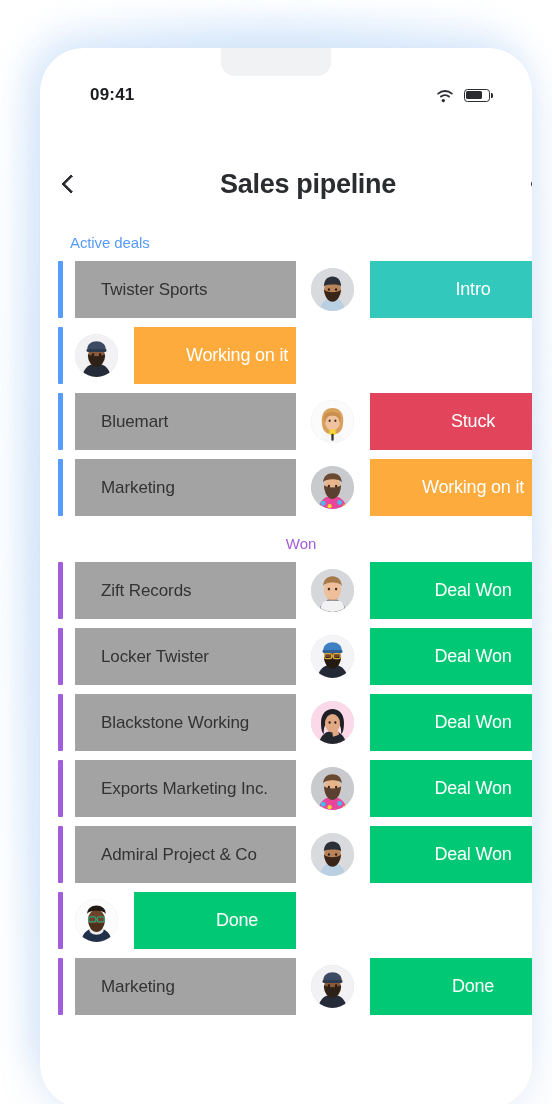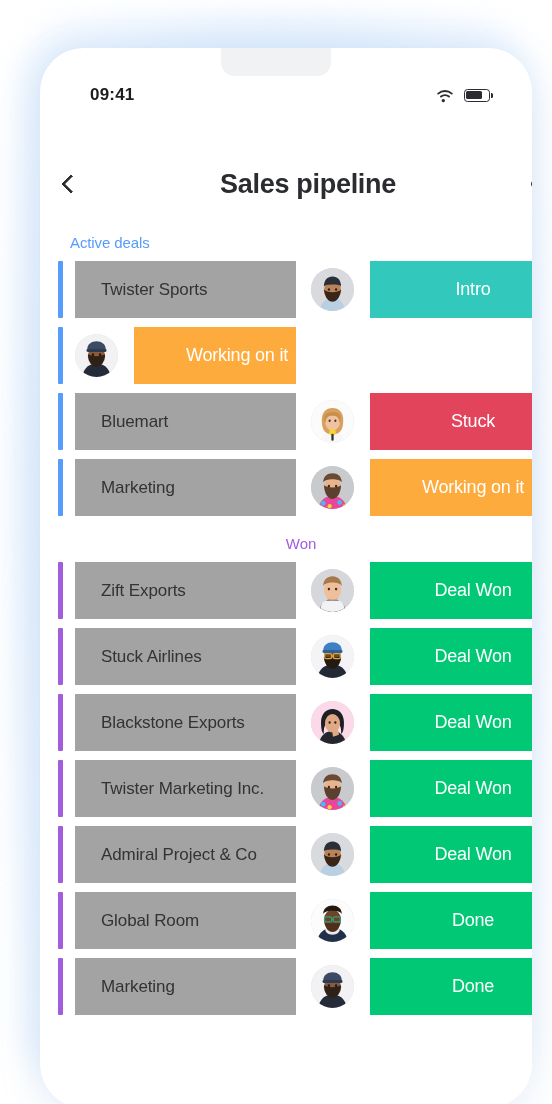--- a/index.html
+++ b/index.html
@@ -368,72 +368,72 @@
       <ellipse cx="35" cy="28" rx="1.6" ry="1.9" fill="#3a2b1e"></ellipse>
                 </svg></span>
             </div>
             <div class="cell-status" style="background:#fdab3d">Working on it</div>
           </div>
         </div>
         <div class="group-title won">Won</div>
         <div class="group-rows">
           <div class="row">
             <div class="accent purple"></div>
-            <div class="cell-name">Zift Exports</div>
+            <div class="cell-name">Zift Records</div>
             <div class="cell-avatar">
               <span class="avatar"><svg viewBox="0 0 60 60" width="43" height="43">
       <rect width="60" height="60" fill="#d6d7da"></rect>
       <path d="M11 60c2-13 11-18 19-18s17 5 19 18z" fill="#2b3038"></path>
       <path d="M20 44h20c4 2 7 7 8 16H12c1-9 4-14 8-16z" fill="#f2f2f4"></path>
       <ellipse cx="30" cy="29" rx="12" ry="14.5" fill="#efbf9b"></ellipse>
       <path d="M17 24c0-9 6-14 13-14s13 5 13 14c-2-7-24-7-26 0z" fill="#a5794a"></path>
       <path d="M22 40c2 3 14 3 16 0-1 4-15 4-16 0z" fill="#c98f62"></path>
       <ellipse cx="25" cy="28" rx="1.6" ry="1.9" fill="#3d2b1d"></ellipse>
       <ellipse cx="35" cy="28" rx="1.6" ry="1.9" fill="#3d2b1d"></ellipse>
                 </svg></span>
             </div>
             <div class="cell-status" style="background:#00c875">Deal Won</div>
           </div>
           <div class="row">
             <div class="accent purple"></div>
-            <div class="cell-name">Stuck Airlines</div>
+            <div class="cell-name">Locker Twister</div>
             <div class="cell-avatar">
               <span class="avatar"><svg viewBox="0 0 60 60" width="43" height="43">
       <rect width="60" height="60" fill="#f4f4f6"></rect>
       <path d="M9 60c2-14 11-19 21-19s19 5 21 19z" fill="#232a36"></path>
       <ellipse cx="30" cy="31" rx="12" ry="14" fill="#6f4629"></ellipse>
       <path d="M18 29c1 13 6 18 12 18s11-5 12-18c-5 4-19 4-24 0z" fill="#241a12"></path>
       <path d="M17 22c0-8 6-12 13-12s13 4 13 12z" fill="#3f7fc4"></path>
       <rect x="16" y="21" width="28" height="4" rx="2" fill="#2f5f96"></rect>
       <rect x="19" y="26" width="10" height="7" rx="2.4" fill="none" stroke="#d8a83a" stroke-width="1.8"></rect>
       <rect x="31" y="26" width="10" height="7" rx="2.4" fill="none" stroke="#d8a83a" stroke-width="1.8"></rect>
       <path d="M29 29h2" stroke="#d8a83a" stroke-width="1.8"></path>
                 </svg></span>
             </div>
             <div class="cell-status" style="background:#00c875">Deal Won</div>
           </div>
           <div class="row">
             <div class="accent purple"></div>
-            <div class="cell-name">Blackstone Exports</div>
+            <div class="cell-name">Blackstone Working</div>
             <div class="cell-avatar">
               <span class="avatar"><svg viewBox="0 0 60 60" width="43" height="43">
       <rect width="60" height="60" fill="#fbd9e8"></rect>
       <path d="M11 60c2-13 11-18 19-18s17 5 19 18z" fill="#23262d"></path>
       <path d="M14 30c0-12 7-19 16-19s16 7 16 19c0 11-2 15-4 16 1-9-2-18-12-18s-13 9-12 18c-2-1-4-5-4-16z" fill="#1d1f24"></path>
       <ellipse cx="30" cy="31" rx="10.5" ry="13" fill="#e0a984"></ellipse>
       <ellipse cx="26" cy="30" rx="1.5" ry="1.8" fill="#2a1c12"></ellipse>
       <ellipse cx="34" cy="30" rx="1.5" ry="1.8" fill="#2a1c12"></ellipse>
       <path d="M33 36c3 2 6 6 6 11l-8 3c-2-5-1-12 2-14z" fill="#e0a984"></path>
                 </svg></span>
             </div>
             <div class="cell-status" style="background:#00c875">Deal Won</div>
           </div>
           <div class="row">
             <div class="accent purple"></div>
-            <div class="cell-name">Twister Marketing Inc.</div>
+            <div class="cell-name">Exports Marketing Inc.</div>
             <div class="cell-avatar">
               <span class="avatar"><svg viewBox="0 0 60 60" width="43" height="43">
       <rect width="60" height="60" fill="#c9cacd"></rect>
       <path d="M10 60c2-13 11-18 20-18s18 5 20 18z" fill="#e8459b"></path>
       <circle cx="17" cy="52" r="3.4" fill="#49b7f0"></circle>
       <circle cx="26" cy="56" r="3" fill="#f7d435"></circle>
       <circle cx="40" cy="51" r="3.4" fill="#49b7f0"></circle>
       <circle cx="47" cy="56" r="2.8" fill="#f7d435"></circle>
       <ellipse cx="30" cy="30" rx="12" ry="14" fill="#e8b48c"></ellipse>
       <path d="M18 27c1 13 6 19 12 19s11-6 12-19c-5 4-19 4-24 0z" fill="#5a4030"></path>
@@ -455,21 +455,20 @@
       <path d="M18 26c0-9 5-14 12-14s12 5 12 14c0-4-24-4-24 0z" fill="#2b2f38"></path>
       <path d="M18 30c2 12 6 17 12 17s10-5 12-17c-4 5-20 5-24 0z" fill="#3a2519"></path>
       <ellipse cx="25" cy="30" rx="1.6" ry="1.9" fill="#2b1d14"></ellipse>
       <ellipse cx="35" cy="30" rx="1.6" ry="1.9" fill="#2b1d14"></ellipse>
                 </svg></span>
             </div>
             <div class="cell-status" style="background:#00c875">Deal Won</div>
           </div>
           <div class="row">
             <div class="accent purple"></div>
-            <div class="cell-name">Global Room</div>
             <div class="cell-avatar">
               <span class="avatar"><svg viewBox="0 0 60 60" width="43" height="43">
       <rect width="60" height="60" fill="#fcfcfd"></rect>
       <path d="M8 60c3-15 12-20 22-20s19 5 22 20z" fill="#1f3048"></path>
       <path d="M20 42h20c1 4-4 8-10 8s-11-4-10-8z" fill="#e9e9ec"></path>
       <ellipse cx="30" cy="29" rx="12" ry="14" fill="#6d4427"></ellipse>
       <path d="M17 21c0-8 6-12 13-12s13 4 13 12c-3-6-23-6-26 0z" fill="#221912"></path>
       <path d="M19 34c2 9 6 12 11 12s9-3 11-12z" fill="#4d2f1b"></path>
       <rect x="19" y="25" width="10" height="7" rx="2.4" fill="none" stroke="#2f9e7c" stroke-width="1.8"></rect>
       <rect x="31" y="25" width="10" height="7" rx="2.4" fill="none" stroke="#2f9e7c" stroke-width="1.8"></rect>

